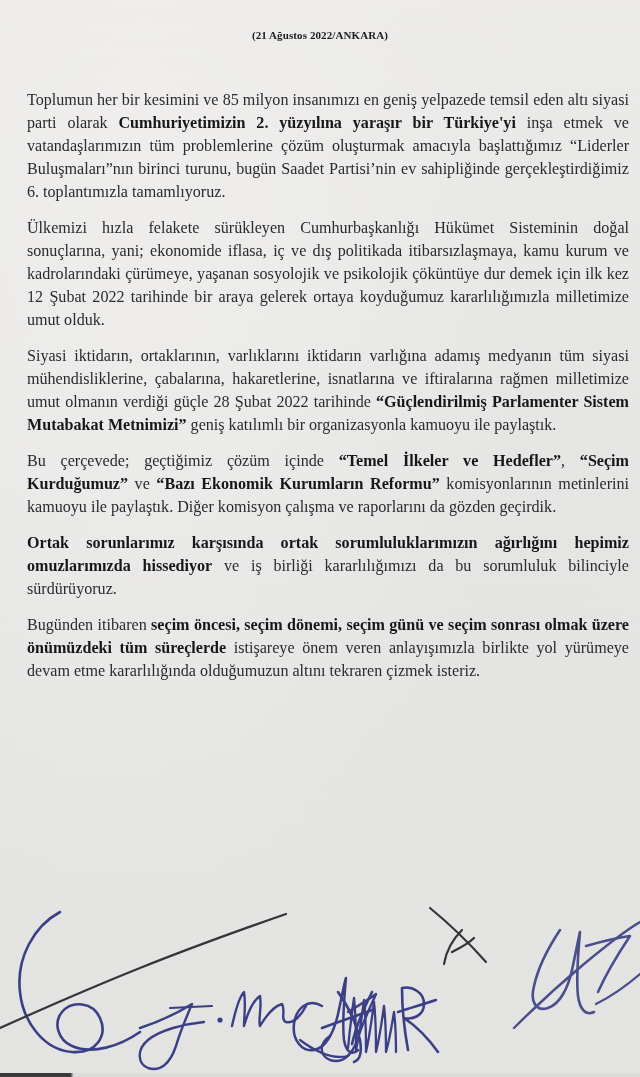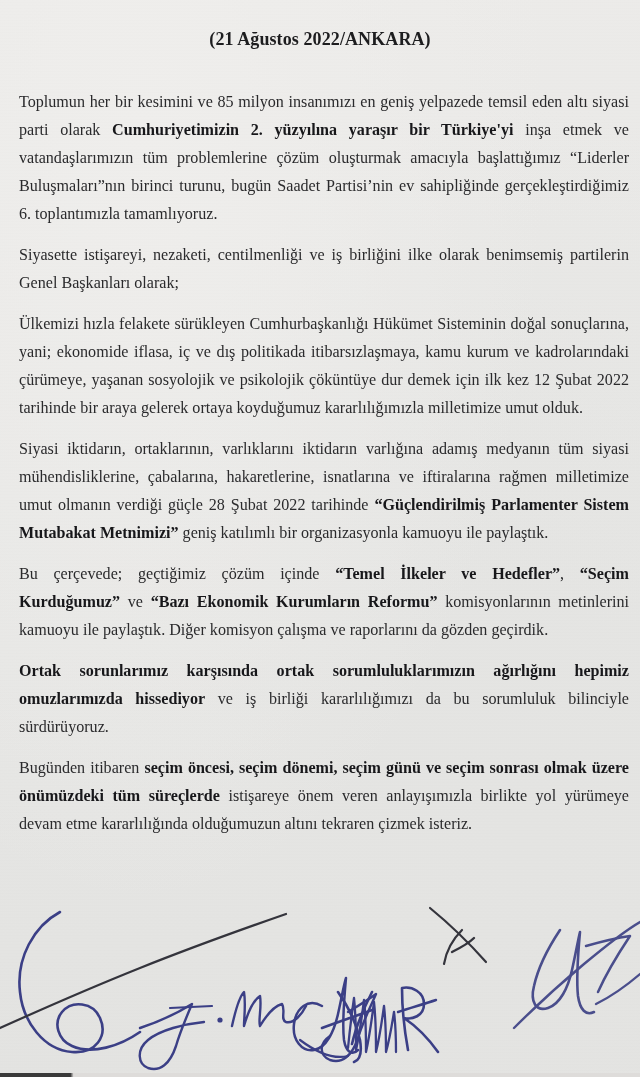--- a/index.html
+++ b/index.html
@@ -37,39 +37,39 @@
       repeating-linear-gradient(0deg, rgba(0,0,0,.018) 0px, rgba(0,0,0,.018) 1px, rgba(255,255,255,0) 1px, rgba(255,255,255,0) 3px);
     z-index: 3;
   }
 
   #doc-header {
     position: absolute;
     top: 29px;
     left: 0;
     width: 640px;
     text-align: center;
-    font-size: 18px;
+    font-size: 11px;
     font-weight: bold;
     color: #1d1d1f;
     letter-spacing: .1px;
     z-index: 2;
   }
 
   #body-text {
     position: absolute;
     top: 88px;
     left: 11px;
     width: 618px;
     z-index: 2;
   }
 
   p.para {
-    margin: 0 0 13px 8px;
+    margin: 0 0 13px 16px;
     font-size: 16.1px;
-    line-height: 28px;
+    line-height: 23px;
     color: #2a2a2c;
     text-align: justify;
     text-justify: inter-word;
     -webkit-hyphens: none;
     hyphens: none;
   }
   p.para:last-child { margin-bottom: 0; }
   p.para b { font-weight: bold; color: #17171a; }
 
   
@@ -96,21 +96,20 @@
 </style>
 </head>
 <body>
 
 <div id="page" style="background-color: rgb(233, 233, 231);">
 
   <div id="doc-header">(21 Ağustos 2022/ANKARA)</div>
 
   <div id="body-text">
       <p class="para" style="color: rgb(42, 42, 44);"><span>Toplumun her bir kesimini ve 85 milyon insanımızı en geniş yelpazede temsil eden altı siyasi parti olarak </span><b>Cumhuriyetimizin 2. yüzyılına yaraşır bir Türkiye'yi</b><span> inşa etmek ve vatandaşlarımızın tüm problemlerine çözüm oluşturmak amacıyla başlattığımız “Liderler Buluşmaları”nın birinci turunu, bugün Saadet Partisi’nin ev sahipliğinde gerçekleştirdiğimiz 6. toplantımızla tamamlıyoruz.</span></p>
-      <p class="para" style="color: rgb(42, 42, 44);"><span>Siyasette istişareyi, nezaketi, centilmenliği ve iş birliğini ilke olarak benimsemiş partilerin Genel Başkanları olarak;</span></p>
       <p class="para" style="color: rgb(42, 42, 44);"><span>Ülkemizi hızla felakete sürükleyen Cumhurbaşkanlığı Hükümet Sisteminin doğal sonuçlarına, yani; ekonomide iflasa, iç ve dış politikada itibarsızlaşmaya, kamu kurum ve kadrolarındaki çürümeye, yaşanan sosyolojik ve psikolojik çöküntüye dur demek için ilk kez 12 Şubat 2022 tarihinde bir araya gelerek ortaya koyduğumuz kararlılığımızla milletimize umut olduk.</span></p>
       <p class="para" style="color: rgb(42, 42, 44);"><span>Siyasi iktidarın, ortaklarının, varlıklarını iktidarın varlığına adamış medyanın tüm siyasi mühendisliklerine, çabalarına, hakaretlerine, isnatlarına ve iftiralarına rağmen milletimize umut olmanın verdiği güçle 28 Şubat 2022 tarihinde </span><b>“Güçlendirilmiş Parlamenter Sistem Mutabakat Metnimizi”</b><span> geniş katılımlı bir organizasyonla kamuoyu ile paylaştık.</span></p>
       <p class="para" style="color: rgb(42, 42, 44);"><span>Bu çerçevede; geçtiğimiz çözüm içinde </span><b>“Temel İlkeler ve Hedefler”</b><span>, </span><b>“Seçim Kurduğumuz”</b><span> ve </span><b>“Bazı Ekonomik Kurumların Reformu”</b><span> komisyonlarının metinlerini kamuoyu ile paylaştık. Diğer komisyon çalışma ve raporlarını da gözden geçirdik.</span></p>
       <p class="para" style="color: rgb(42, 42, 44);"><b>Ortak sorunlarımız karşısında ortak sorumluluklarımızın ağırlığını hepimiz omuzlarımızda hissediyor</b><span> ve iş birliği kararlılığımızı da bu sorumluluk bilinciyle sürdürüyoruz.</span></p>
       <p class="para" style="color: rgb(42, 42, 44);"><span>Bugünden itibaren </span><b>seçim öncesi, seçim dönemi, seçim günü ve seçim sonrası olmak üzere önümüzdeki tüm süreçlerde</b><span> istişareye önem veren anlayışımızla birlikte yol yürümeye devam etme kararlılığında olduğumuzun altını tekraren çizmek isteriz.</span></p>
     </div>
 
   <div id="signatures">
     <svg viewBox="0 0 640 177" xmlns="http://www.w3.org/2000/svg" aria-hidden="true">
       <g fill="none" stroke="#3b3f86" stroke-linecap="round" stroke-linejoin="round">

